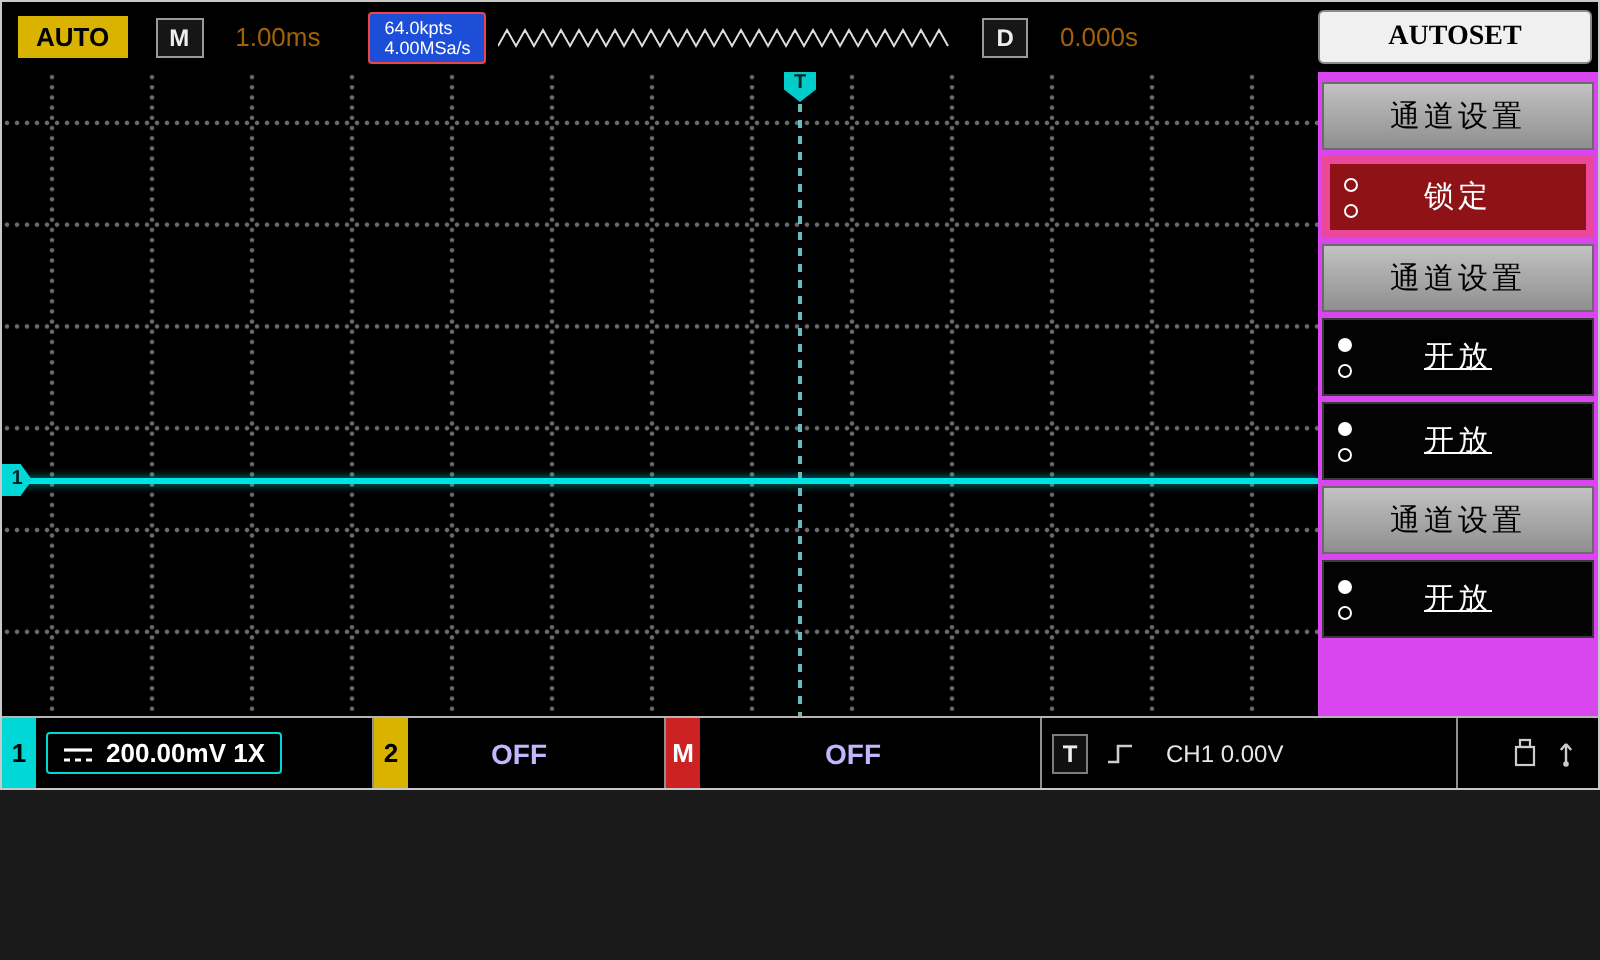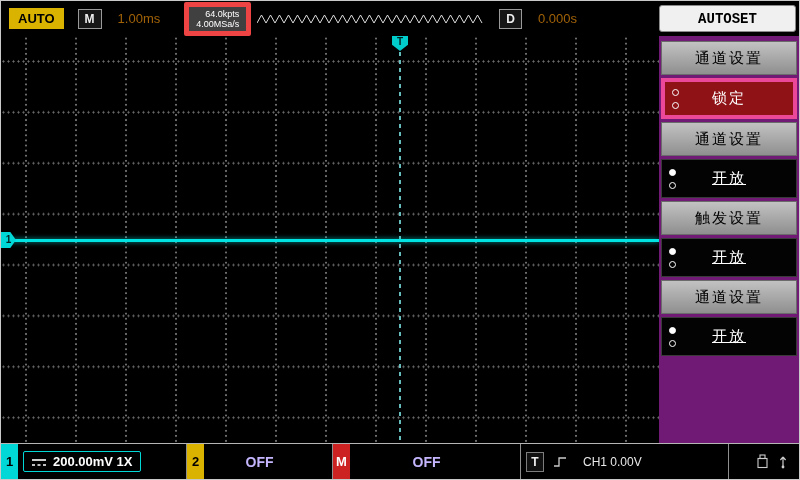--- a/index.html
+++ b/index.html
@@ -1,30 +1,30 @@
 <!DOCTYPE html>
 <html><head>
 <meta charset="utf-8">
 <style>
   * { margin:0; padding:0; box-sizing:border-box; }
   html,body { background:#1a1a1a; }
   .scope {
-    position:relative; width:800px; height:480px; background:#000;
+    position:relative; width:800px; height:395px; background:#000;
     border:1px solid #c9c9c9; overflow:hidden;
     font-family:"Liberation Sans","DejaVu Sans",sans-serif;
   }
 
   
   .topbar { position:absolute; top:0; left:0; width:100%; height:35px; display:flex; align-items:center; background:#000; }
   .badge-auto { margin-left:8px; background:#d9b300; color:#000; font-weight:bold; font-size:13px; padding:3px 9px; }
   .badge-box { margin-left:14px; border:1px solid #9a9a9a; background:#161616; color:#eee; font-weight:bold; font-size:12px; padding:2px 6px; }
   .tb-text { color:#a16207; font-size:13px; margin-left:16px; }
-  .membox { margin-left:24px; background:#404040; border:5px solid #ef4444; color:#fff; font-size:9px; line-height:10px; text-align:right; padding:2px 7px; display:flex; flex-direction:column; border-radius:2px; }
+  .membox { margin-left:24px; background:#1d4ed8; border:1px solid #ef4444; color:#fff; font-size:9px; line-height:10px; text-align:left; padding:2px 7px; display:flex; flex-direction:column; border-radius:2px; }
   .zigzag { margin-left:6px; display:block; }
-  .autoset { margin-left:auto; margin-right:3px; width:137px; height:27px; background:#f0f0f0; border:1px solid #8a8a8a; border-radius:3px; font-weight:bold; font-size:14px; color:#000; font-family:Liberation Mono, monospace; cursor:pointer; }
+  .autoset { margin-left:auto; margin-right:3px; width:137px; height:27px; background:#f0f0f0; border:1px solid #8a8a8a; border-radius:3px; font-weight:bold; font-size:14px; color:#000; font-family:Liberation Serif, serif; cursor:pointer; }
 
   
   .stage { position:absolute; top:35px; left:0; width:658px; height:407px; }
   .graticule {
     position:absolute; inset:0; background-color:#000;
     background-image:
       radial-gradient(circle, #6c6c6c 0.8px, transparent 1.4px),
       radial-gradient(circle, #6c6c6c 0.8px, transparent 1.4px);
     background-size: 50px 5.1px, 5px 50.9px;
   }
@@ -32,21 +32,21 @@
     background-image:repeating-linear-gradient(to bottom, rgba(120,220,220,0.85) 0 4px, transparent 4px 8px); }
   .trig-marker { position:absolute; left:391px; top:0; width:16px; height:15px; background:#00cccc; color:#002222;
     font-size:10px; font-weight:bold; text-align:center; line-height:12px;
     clip-path:polygon(0 0,100% 0,100% 58%,50% 100%,0 58%); cursor:pointer; }
   .trace { position:absolute; left:0; width:100%; top:203px; height:3px; background:#00e4e4; box-shadow:0 0 5px rgba(0,228,228,0.7); }
   .ch1-marker { position:absolute; left:0; top:196px; width:15px; height:16px; background:#00d8d8; color:#002222;
     font-size:10px; font-weight:bold; text-align:center; line-height:16px;
     clip-path:polygon(0 0,62% 0,100% 50%,62% 100%,0 100%); cursor:pointer; }
 
   
-  .sidebar { position:absolute; top:35px; right:0; width:140px; height:407px; background:#701a75;
+  .sidebar { position:absolute; top:35px; right:0; width:140px; height:407px; background:#d946ef;
     padding:5px 2px 0 2px; display:flex; flex-direction:column; gap:3px; }
   .mbtn { width:100%; position:relative; display:flex; align-items:center; justify-content:center;
     font-size:15px; letter-spacing:2px; cursor:pointer; }
   .mbtn.gray { height:34px; background:linear-gradient(#c2c2c2,#8f8f8f); color:#000; border:1px solid #6b6b6b; }
   .mbtn.red { height:41px; background:#8e1216; color:#fff; border:4px solid #ec4899; }
   .mbtn.black { height:39px; background:#030303; color:#fff; border:1px solid #3a3a3a;text-decoration:underline; }
   .mbtn.tall { height:73px; }
   .radios { position:absolute; left:7px; top:50%; transform:translateY(-50%); display:flex; flex-direction:column; gap:6px; }
   .dot { width:7px; height:7px; border-radius:50%; border:1px solid #fff; display:block; background:transparent; }
   .dot.filled { background:#fff; }
@@ -113,23 +113,20 @@
     <div class="mbtn gray">
       <span>通道设置</span>
     </div>
     <div class="mbtn black">
       <span class="radios">
         <i class="dot filled"></i>
         <i class="dot"></i>
       </span>
       <span>开放</span>
     </div>
-    <div class="mbtn gray">
-      <span>触发设置</span>
-    </div>
     <div class="mbtn black">
       <span class="radios">
         <i class="dot filled"></i>
         <i class="dot"></i>
       </span>
       <span>开放</span>
     </div>
     <div class="mbtn gray">
       <span>通道设置</span>
     </div>

